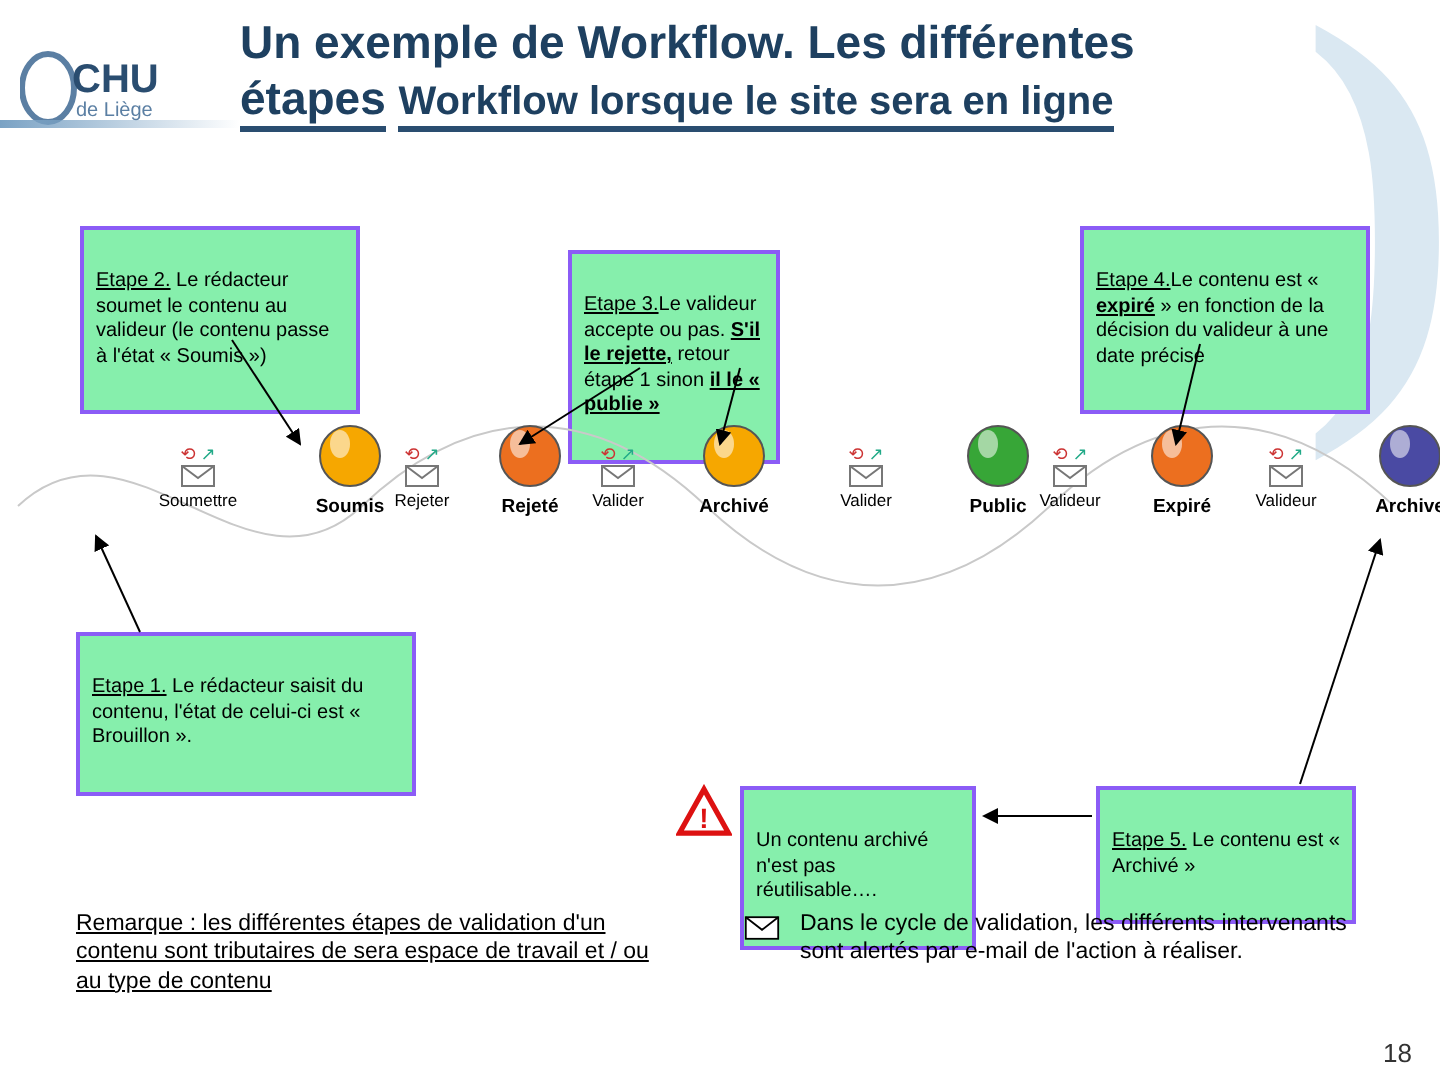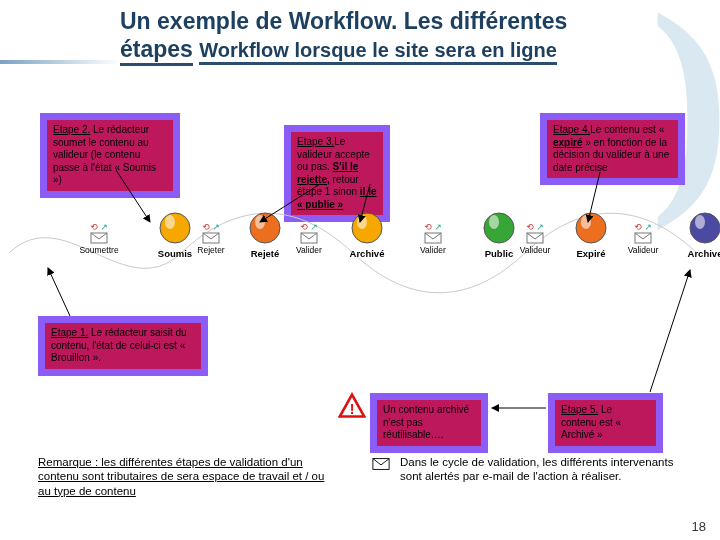--- a/index.html
+++ b/index.html
@@ -8,29 +8,29 @@
   
   .hdr { position:absolute; left:0; top:8px; right:0; }
   .logo { position:absolute; left:10px; top:16px; }
   .title { font-size:23px; font-weight:700; color:#1e4060; padding-left:120px; line-height:1.2; }
   .title .l2 { border-bottom:3px solid #2a4d70; display:inline-block; }
   .title .l2b { font-size:20px; }
   .hdr-fade { position:absolute; left:0; top:52px; width:120px; height:4px;
     background:linear-gradient(90deg,#7aa2c4 0%,rgba(255,255,255,0) 100%); }
 
   
-  .callout { position:absolute; border:7px solid #8b5cf6; background:#be185d; font-size:10px; padding:4px 6px; line-height:1.25; }
+  .callout { position:absolute; border:2px solid #8b5cf6; background:#86efac; font-size:10px; padding:20px 6px; line-height:1.25; }
   .callout .lead { text-decoration:underline; }
   .callout b { font-weight:700; }
   .co-et2 { left:40px;  top:113px; width:140px; }
   .co-et3 { left:284px; top:125px; width:106px; }
   .co-et4 { left:540px; top:113px; width:145px; }
   .co-et1 { left:38px;  top:316px; width:170px; }
   .co-warn{ left:370px; top:393px; width:118px; }
-  .co-et5 { left:548px; top:393px; width:115px; }
+  .co-et5 { left:548px; top:393px; width:130px; }
   .warn-tri{ position:absolute; left:338px; top:392px; width:28px; height:28px; }
 
   
   .remark { position:absolute; font-size:11.5px; line-height:1.25; }
   .remark.underline { text-decoration:underline; }
   .rm-left { left:38px; top:455px; width:300px; }
   .rm-right{ left:400px; top:455px; width:290px; }
   .mail-ic { position:absolute; left:372px; top:457px; width:18px; height:14px; }
 
   
@@ -50,20 +50,27 @@
 
   
   .wm { position:absolute; right:-10px; top:-40px; font-size:240px; color:#dae8f2; font-weight:700; z-index:-1; font-family:Georgia,serif;}
 </style>
 </head>
 <body>
 
 <div class="wm">)</div>
 
 <div class="hdr">
+  <div class="logo">
+    <svg width="102" height="40" viewBox="0 0 102 40">
+      <ellipse cx="14" cy="20" rx="13" ry="17" fill="none" stroke="#5b7fa3" stroke-width="3"></ellipse>
+      <text x="26" y="22" font-size="20" font-weight="700" fill="#2a4d70" font-family="Arial">CHU</text>
+      <text x="28" y="34" font-size="10" fill="#5b7fa3" font-family="Arial">de Liège</text>
+    </svg>
+  </div>
   <div class="hdr-fade"></div>
   <div class="title">
     <span>Un exemple de Workflow. Les différentes</span><br>
     <span class="l2">étapes</span>
     <span class="l2 l2b">Workflow lorsque le site sera en ligne</span>
   </div>
 </div>
 
 <div class="callout co-et2">
   <span class="lead">Etape 2.</span><span> Le rédacteur soumet le contenu au valideur (le contenu passe à l'état « Soumis »)</span>

